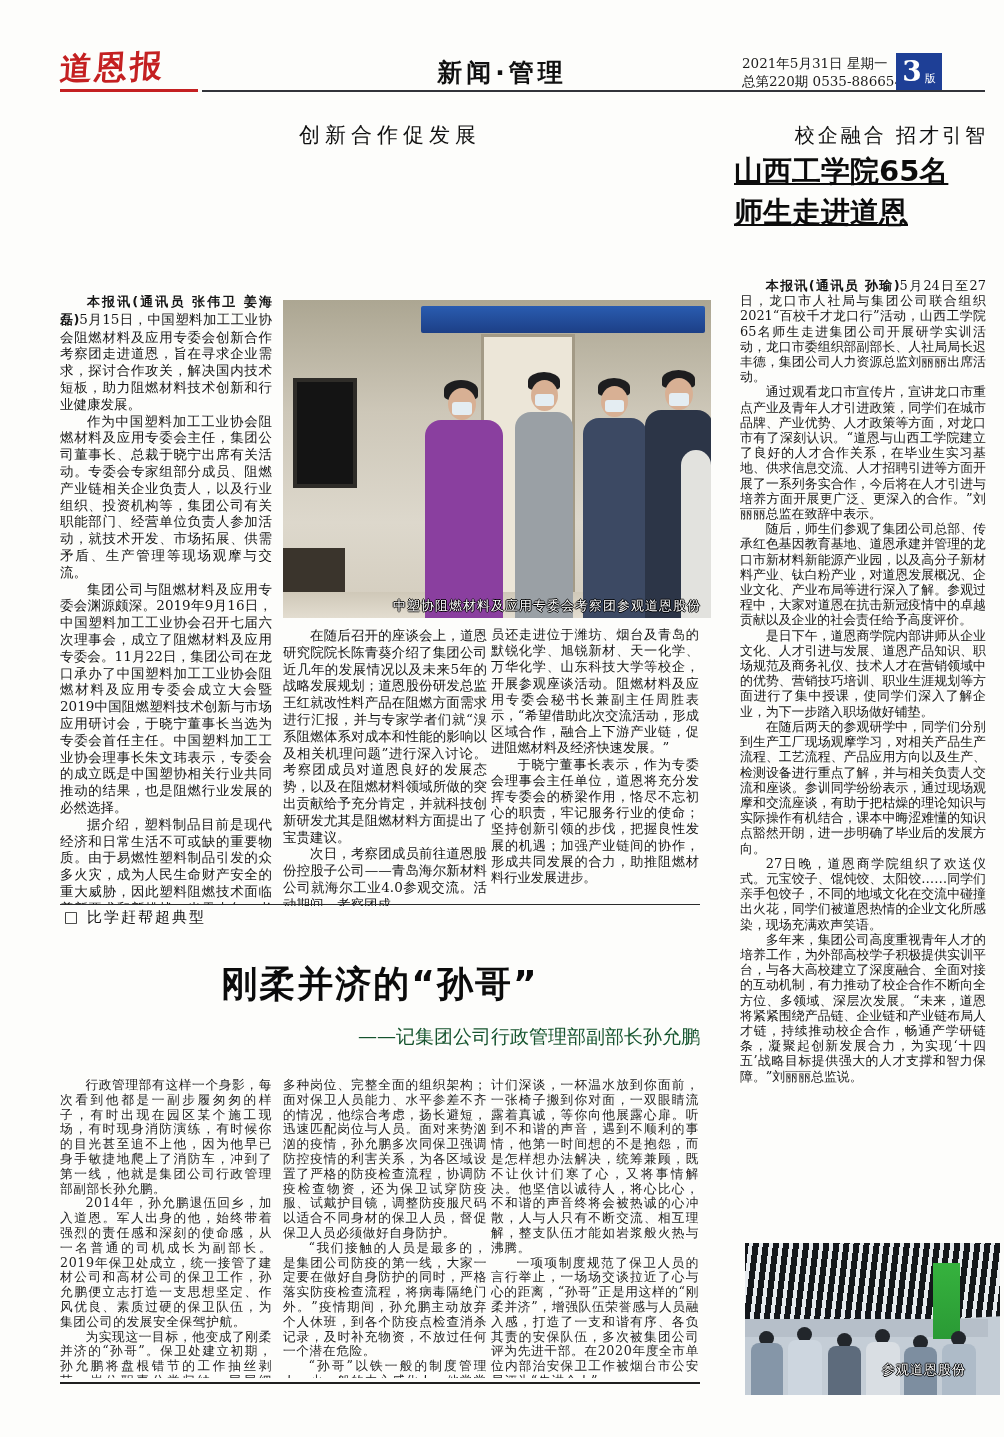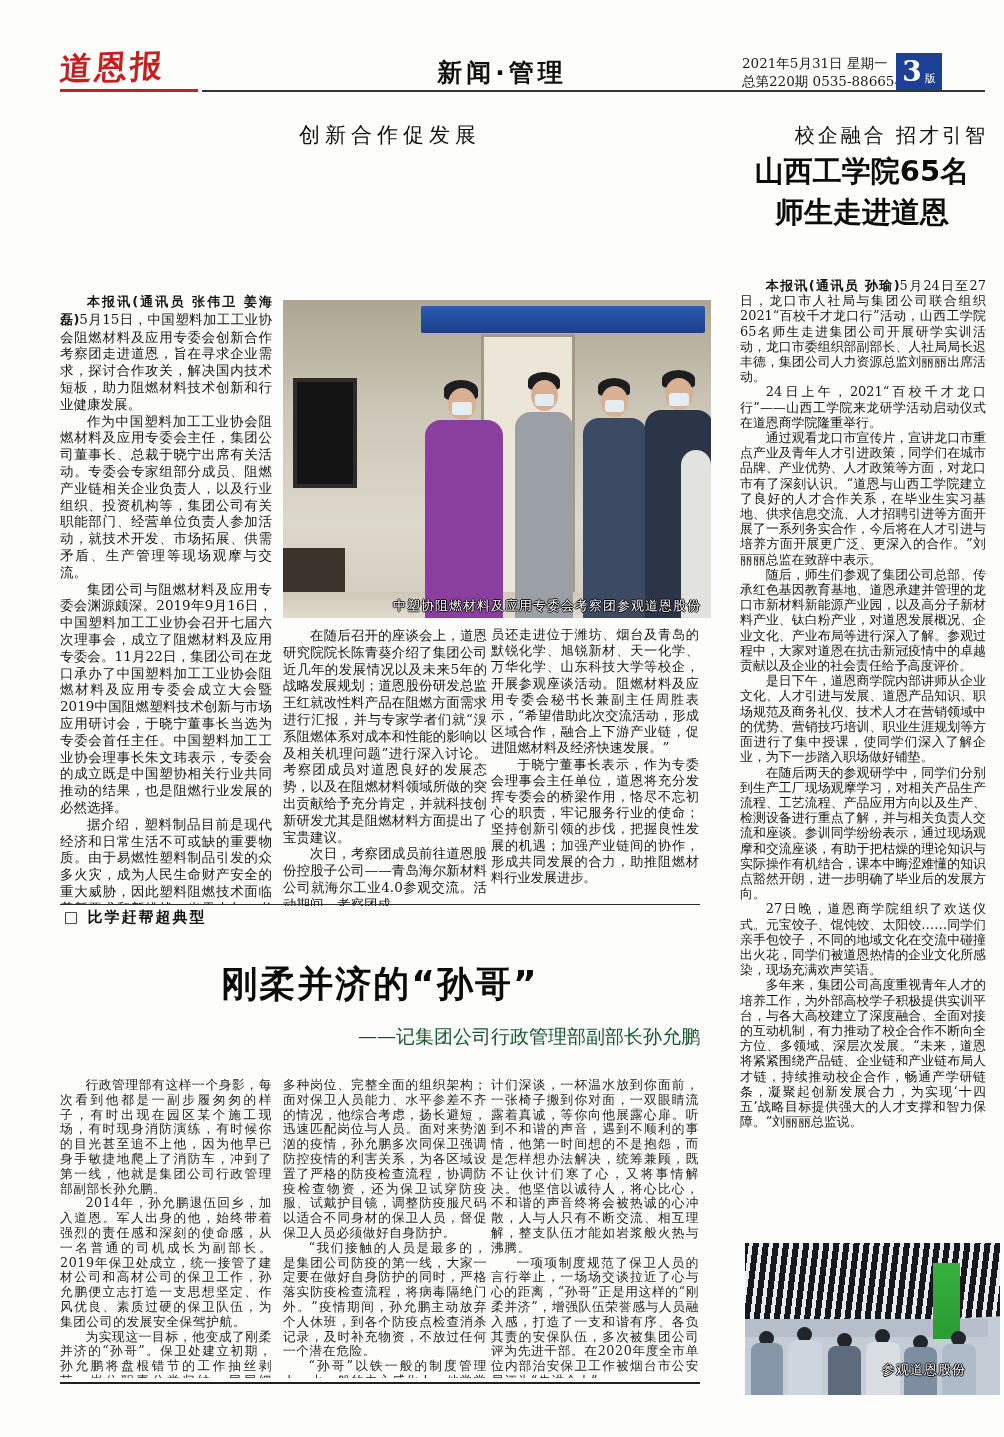--- a/index.html
+++ b/index.html
@@ -20,22 +20,22 @@
   .rule-dark{position:absolute;left:202px;top:90px;width:783px;height:2px;background:#33343a;}
 
   
   .main-kicker{position:absolute;left:60px;top:121px;width:660px;text-align:center;font-size:21px;letter-spacing:5px;color:#111;}
   .main-title{position:absolute;left:60px;top:152px;width:660px;text-align:center;
     font-family:"DejaVu Sans","Liberation Sans",sans-serif;font-weight:bold;font-size:43px;line-height:59px;
     color:#e2211c;letter-spacing:1px;}
 
   
   .right-kicker{position:absolute;left:738px;top:122px;width:250px;text-align:right;font-size:20px;letter-spacing:3px;color:#111;}
-  .right-title{position:absolute;left:734px;top:151px;width:256px;text-align:center;
-    font-family:"DejaVu Sans","Liberation Sans",sans-serif;font-weight:bold;font-size:29px;line-height:41px;color:#0c0c0c;}
+  .right-title{position:absolute;left:734px;top:151px;width:256px;text-align:left;
+    font-family:"DejaVu Sans","Liberation Sans",sans-serif;font-weight:bold;font-size:29px;line-height:41px;color:#0c0c0c;text-decoration:underline;}
 
   
   .tcol{position:absolute;overflow:hidden;text-align:justify;}
   .tcol p{margin:0;text-indent:2em;}
   .tcol p.cont{text-indent:0;}
   .m-body{font-size:13.5px;line-height:16.8px;color:#161616;}
   .m-col1{left:60px;top:293px;width:212px;height:612px;}
   .m-col2{left:283px;top:627px;width:204px;height:279px;}
   .m-col3{left:491px;top:627px;width:208px;height:279px;font-size:13.2px;line-height:16.2px;}
   .lead-bold{font-weight:bold;font-family:"DejaVu Sans","Liberation Sans",sans-serif;font-size:13px;}
@@ -62,21 +62,21 @@
     background:repeating-linear-gradient(100deg,#14171b 0 6px,#e7ebef 6px 10px);transform:rotate(-3deg);}
   .ps-wall{position:absolute;left:0;top:76px;width:243px;height:18px;background:#b6bfc9;}
   .ps-green{position:absolute;left:188px;top:20px;width:27px;height:76px;background:linear-gradient(#36b23e,#2a9a35);}
   .ps-head{position:absolute;width:15px;height:15px;border-radius:50%;background:#22262b;}
   .ps-bodyfig{position:absolute;border-radius:8px 8px 0 0;}
 
   
   .hrule-mid{position:absolute;left:60px;top:904px;width:640px;height:1px;background:#2a2a2a;}
   .hrule-bottom{position:absolute;left:60px;top:1382px;width:640px;height:2px;background:#1f1f1f;}
   .b-eyebrow{position:absolute;left:64px;top:908px;font-family:"DejaVu Sans","Liberation Sans",sans-serif;
-    font-weight:bold;font-size:15px;letter-spacing:2px;color:#141414;}
+    font-weight:normal;font-size:15px;letter-spacing:2px;color:#141414;}
   .b-title{position:absolute;left:60px;top:960px;width:640px;text-align:center;
     font-family:"DejaVu Sans","Liberation Sans",sans-serif;font-weight:bold;font-size:36px;color:#0b0b0b;letter-spacing:2px;}
   .b-subtitle{position:absolute;left:60px;top:1024px;width:640px;text-align:right;font-size:19px;color:#14532d;}
   .b-body{font-size:12.7px;line-height:14.8px;letter-spacing:0.6px;color:#1d1d1d;}
   .b-col1{left:60px;top:1078px;width:212px;height:300px;}
   .b-col2{left:283px;top:1078px;width:204px;height:300px;}
   .b-col3{left:491px;top:1078px;width:208px;height:300px;}
 </style>
 </head>
 <body>
@@ -142,21 +142,20 @@
     <p>在随后召开的座谈会上，道恩研究院院长陈青葵介绍了集团公司近几年的发展情况以及未来5年的战略发展规划；道恩股份研发总监王红就改性料产品在阻燃方面需求进行汇报，并与专家学者们就“溴系阻燃体系对成本和性能的影响以及相关机理问题”进行深入讨论。考察团成员对道恩良好的发展态势，以及在阻燃材料领域所做的突出贡献给予充分肯定，并就科技创新研发尤其是阻燃材料方面提出了宝贵建议。</p>
     <p>次日，考察团成员前往道恩股份控股子公司——青岛海尔新材料公司就海尔工业4.0参观交流。活动期间，考察团成</p>
   </div>
   <div class="tcol m-body m-col3">
     <p class="cont">员还走进位于潍坊、烟台及青岛的默锐化学、旭锐新材、天一化学、万华化学、山东科技大学等校企，开展参观座谈活动。阻燃材料及应用专委会秘书长兼副主任周胜表示，“希望借助此次交流活动，形成区域合作，融合上下游产业链，促进阻燃材料及经济快速发展。”</p>
     <p>于晓宁董事长表示，作为专委会理事会主任单位，道恩将充分发挥专委会的桥梁作用，恪尽不忘初心的职责，牢记服务行业的使命；坚持创新引领的步伐，把握良性发展的机遇；加强产业链间的协作，形成共同发展的合力，助推阻燃材料行业发展进步。</p>
   </div>
 
   <div class="tcol r-body">
     <p><span class="lead-bold">本报讯(通讯员 孙瑜)</span><span>5月24日至27日，龙口市人社局与集团公司联合组织2021“百校千才龙口行”活动，山西工学院65名师生走进集团公司开展研学实训活动，龙口市委组织部副部长、人社局局长迟丰德，集团公司人力资源总监刘丽丽出席活动。</span></p>
-    <p>24日上午，2021“百校千才龙口行”——山西工学院来龙研学活动启动仪式在道恩商学院隆重举行。</p>
     <p>通过观看龙口市宣传片，宣讲龙口市重点产业及青年人才引进政策，同学们在城市品牌、产业优势、人才政策等方面，对龙口市有了深刻认识。“道恩与山西工学院建立了良好的人才合作关系，在毕业生实习基地、供求信息交流、人才招聘引进等方面开展了一系列务实合作，今后将在人才引进与培养方面开展更广泛、更深入的合作。”刘丽丽总监在致辞中表示。</p>
     <p>随后，师生们参观了集团公司总部、传承红色基因教育基地、道恩承建并管理的龙口市新材料新能源产业园，以及高分子新材料产业、钛白粉产业，对道恩发展概况、企业文化、产业布局等进行深入了解。参观过程中，大家对道恩在抗击新冠疫情中的卓越贡献以及企业的社会责任给予高度评价。</p>
     <p>是日下午，道恩商学院内部讲师从企业文化、人才引进与发展、道恩产品知识、职场规范及商务礼仪、技术人才在营销领域中的优势、营销技巧培训、职业生涯规划等方面进行了集中授课，使同学们深入了解企业，为下一步踏入职场做好铺垫。</p>
     <p>在随后两天的参观研学中，同学们分别到生产工厂现场观摩学习，对相关产品生产流程、工艺流程、产品应用方向以及生产、检测设备进行重点了解，并与相关负责人交流和座谈。参训同学纷纷表示，通过现场观摩和交流座谈，有助于把枯燥的理论知识与实际操作有机结合，课本中晦涩难懂的知识点豁然开朗，进一步明确了毕业后的发展方向。</p>
     <p>27日晚，道恩商学院组织了欢送仪式。元宝饺子、馄饨饺、太阳饺……同学们亲手包饺子，不同的地域文化在交流中碰撞出火花，同学们被道恩热情的企业文化所感染，现场充满欢声笑语。</p>
     <p>多年来，集团公司高度重视青年人才的培养工作，为外部高校学子积极提供实训平台，与各大高校建立了深度融合、全面对接的互动机制，有力推动了校企合作不断向全方位、多领域、深层次发展。“未来，道恩将紧紧围绕产品链、企业链和产业链布局人才链，持续推动校企合作，畅通产学研链条，凝聚起创新发展合力，为实现‘十四五’战略目标提供强大的人才支撑和智力保障。”刘丽丽总监说。</p>
   </div>
 
   <div class="photo-side">
     <div class="ps-ceiling"></div>

